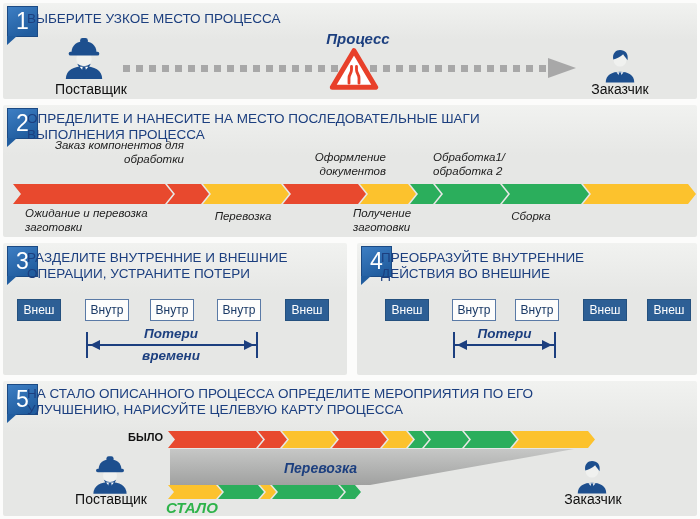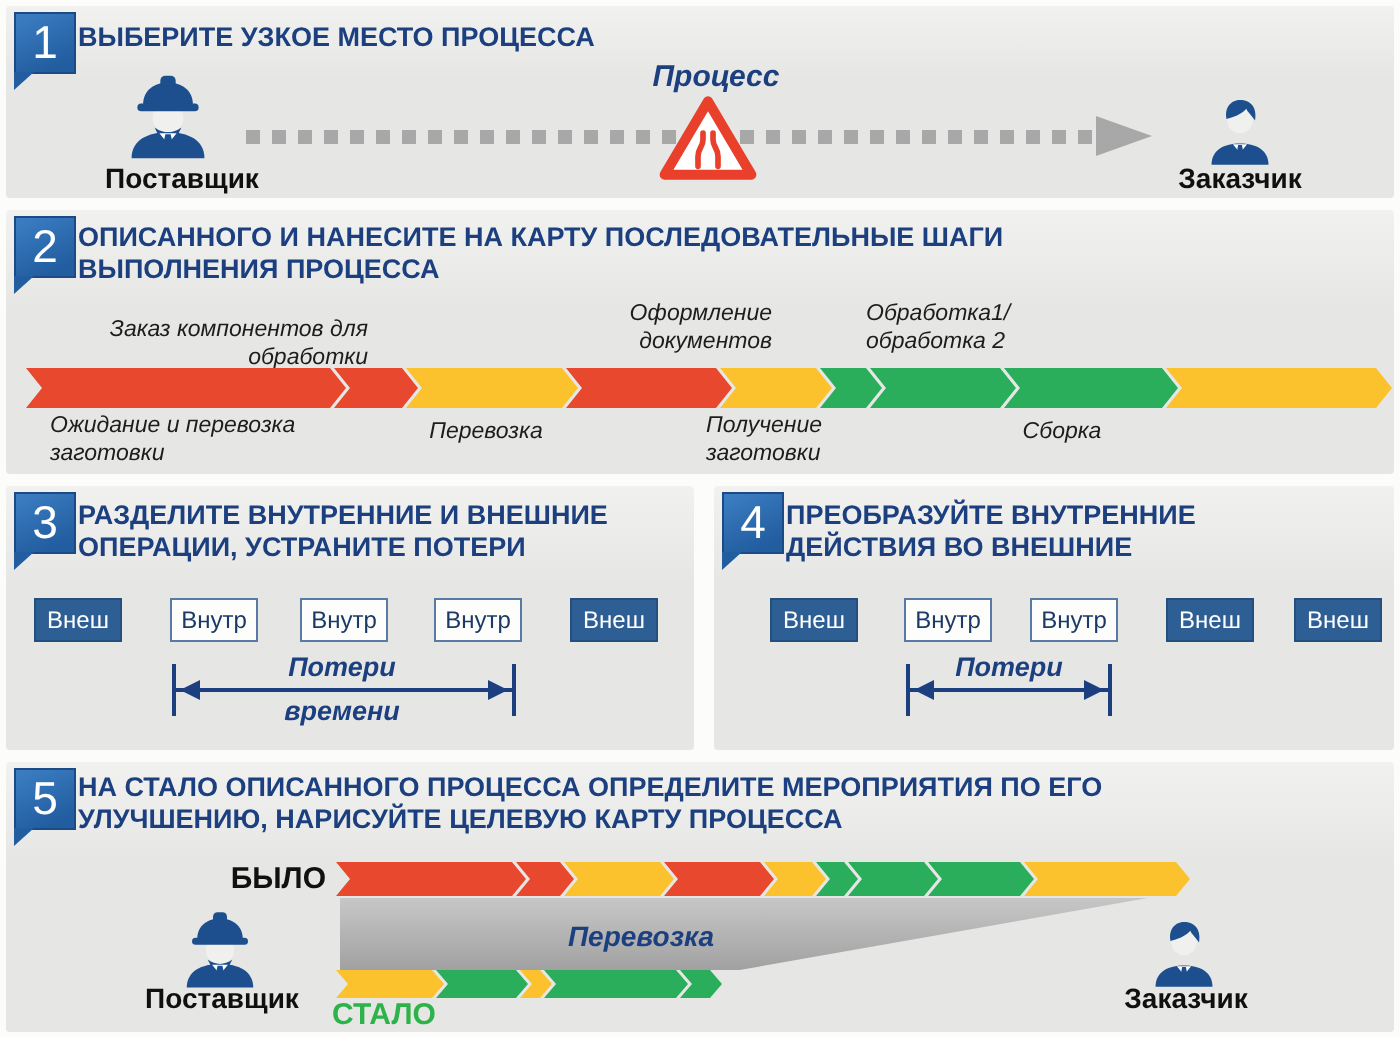--- a/index.html
+++ b/index.html
@@ -9,46 +9,46 @@
   #p1{left:3px;top:3px;width:694px;height:96px;}
   #p2{left:3px;top:105px;width:694px;height:132px;}
   #p3{left:3px;top:243px;width:344px;height:132px;}
   #p4{left:357px;top:243px;width:340px;height:132px;}
   #p5{left:3px;top:381px;width:694px;height:135px;}
   .badge{position:absolute;left:4px;top:3px;width:31px;height:31px;
          background:linear-gradient(155deg,#3d7ec3 0%,#215d9f 85%);border:1px solid #1b4a84;
          box-sizing:border-box;color:#fff;font-size:23px;line-height:28px;text-align:center;}
   .badge::after{content:"";position:absolute;left:-1px;top:29px;width:0;height:0;
          border-top:9px solid #215d9f;border-right:10px solid transparent;}
-  .title{position:absolute;left:36px;top:8px;margin:0;color:#1c3f7f;font-size:13.5px;
-         font-weight:bold;line-height:1.22;white-space:pre-line;}
+  .title{position:absolute;left:24px;top:8px;margin:0;color:#1c3f7f;font-size:13.5px;
+         font-weight:normal;line-height:1.22;white-space:pre-line;}
   .step-label{position:absolute;font-size:11.5px;font-style:italic;color:#1d1d1d;
          line-height:1.25;white-space:pre-line;}
   .chain{position:absolute;}
   .seg{position:absolute;top:0;height:100%;}
   .actor{position:absolute;}
-  .actor-label{position:absolute;font-weight:bold;color:#101010;font-size:14px;text-align:center;}
+  .actor-label{position:absolute;font-weight:normal;color:#101010;font-size:14px;text-align:center;}
   .dashes{position:absolute;height:7px;
          background:repeating-linear-gradient(90deg,#a8a8a8 0 7px,rgba(0,0,0,0) 7px 13px);}
   .dash-arrowhead{position:absolute;width:0;height:0;border-top:10px solid transparent;
          border-bottom:10px solid transparent;border-left:28px solid #a8a8a8;}
   .process-label{position:absolute;color:#1c3f7f;font-weight:bold;font-style:italic;
          font-size:15px;text-align:center;}
   .box{position:absolute;width:44px;height:22px;box-sizing:border-box;font-size:12px;
          line-height:20px;text-align:center;}
   .box.ext{background:#2d5f95;color:#fff;border:1px solid #24507e;}
   .box.int{background:#fdfdfc;color:#1b3a66;border:1px solid #5a7aa6;}
   .bar{position:absolute;width:2px;height:26px;background:#1c3f7f;}
   .dline{position:absolute;height:2px;background:#1c3f7f;}
   .ah{position:absolute;width:0;height:0;border-top:5px solid transparent;border-bottom:5px solid transparent;}
   .ah.left{border-right:10px solid #1c3f7f;}
   .ah.right{border-left:10px solid #1c3f7f;}
   .loss{position:absolute;color:#1c3f7f;font-weight:bold;font-style:italic;
          font-size:13.5px;text-align:center;line-height:1.1;}
-  .before-label{position:absolute;font-weight:bold;font-size:15px;color:#111;text-align:right;}
+  .before-label{position:absolute;font-weight:bold;font-size:11px;color:#111;text-align:right;}
   .after-label{position:absolute;font-weight:bold;font-size:15px;color:#2eb34a;}
   .wedge{position:absolute;background:linear-gradient(180deg,#c6c7c6 0%,#a0a1a0 100%);
          clip-path:polygon(0 0,100% 0,49.5% 100%,0 100%);}
   .improvement{position:absolute;color:#1c3f7f;font-weight:bold;font-style:italic;
          font-size:14px;text-align:center;}
   svg{display:block;}
 </style>
 </head>
 <body>
 
@@ -92,24 +92,24 @@
         <path d="M6 46 c0-9.5 8-13.5 18-13.5 s18 4 18 13.5 z" fill="#1d4f8e"></path>
         <path d="M19.5 33 L24 38.5 L28.5 33 z" fill="#fff"></path>
         <path d="M22.8 33.5 h2.4 l0.9 4.5 L24 42.5 l-2 -4.5 z" fill="#1d4f8e"></path>
       </svg>
     </div>
     <div class="actor-label" style="left:558px;width:118px;top:78px;">Заказчик</div>
   </section>
 
   <section class="panel" id="p2">
     <div class="badge">2</div>
-    <h2 class="title" style="top:6px;">ОПИСАННОГО И НАНЕСИТЕ НА КАРТУ ПОСЛЕДОВАТЕЛЬНЫЕ ШАГИ
+    <h2 class="title" style="top:6px;">ОПРЕДЕЛИТЕ И НАНЕСИТЕ НА МЕСТО ПОСЛЕДОВАТЕЛЬНЫЕ ШАГИ
 ВЫПОЛНЕНИЯ ПРОЦЕССА</h2>
 
-    <div class="step-label" style="left:28px;width:153px;top:53px;text-align:right;">Заказ компонентов для
+    <div class="step-label" style="left:28px;width:153px;top:33px;text-align:right;">Заказ компонентов для
 обработки</div>
     <div class="step-label" style="left:245px;width:138px;top:45px;text-align:right;">Оформление
 документов</div>
     <div class="step-label" style="left:430px;top:45px;">Обработка1/
 обработка 2</div>
 
     <div class="chain" id="chain-main" style="left:10px;top:79px;width:684px;height:20px;">
         <div class="seg" style="left: 0px; width: 160px; background: rgb(232, 73, 46); clip-path: polygon(0px 0px, calc(100% - 8px) 0px, 100% 50%, calc(100% - 8px) 100%, 0px 100%, 8px 50%);"></div>
         <div class="seg" style="left: 154px; width: 42px; background: rgb(232, 73, 46); clip-path: polygon(0px 0px, calc(100% - 8px) 0px, 100% 50%, calc(100% - 8px) 100%, 0px 100%, 8px 50%);"></div>
         <div class="seg" style="left: 190px; width: 86px; background: rgb(252, 194, 45); clip-path: polygon(0px 0px, calc(100% - 8px) 0px, 100% 50%, calc(100% - 8px) 100%, 0px 100%, 8px 50%);"></div>
@@ -189,21 +189,21 @@
     <div class="wedge" style="left:167px;top:68px;width:404px;height:36px;"></div>
     <div class="improvement" style="left:205px;width:225px;top:79px;">Перевозка</div>
 
     <div class="chain" id="chain-after" style="left:165px;top:104px;width:200px;height:14px;">
         <div class="seg" style="left: 0px; width: 54px; background: rgb(252, 194, 45); clip-path: polygon(0px 0px, calc(100% - 6px) 0px, 100% 50%, calc(100% - 6px) 100%, 0px 100%, 6px 50%);"></div>
         <div class="seg" style="left: 50px; width: 46px; background: rgb(43, 174, 92); clip-path: polygon(0px 0px, calc(100% - 6px) 0px, 100% 50%, calc(100% - 6px) 100%, 0px 100%, 6px 50%);"></div>
         <div class="seg" style="left: 92px; width: 16px; background: rgb(252, 194, 45); clip-path: polygon(0px 0px, calc(100% - 6px) 0px, 100% 50%, calc(100% - 6px) 100%, 0px 100%, 6px 50%);"></div>
         <div class="seg" style="left: 104px; width: 72px; background: rgb(43, 174, 92); clip-path: polygon(0px 0px, calc(100% - 6px) 0px, 100% 50%, calc(100% - 6px) 100%, 0px 100%, 6px 50%);"></div>
         <div class="seg" style="left: 172px; width: 21px; background: rgb(43, 174, 92); clip-path: polygon(0px 0px, calc(100% - 6px) 0px, 100% 50%, calc(100% - 6px) 100%, 0px 100%, 6px 50%);"></div>
       </div>
-    <div class="after-label" style="left:163px;top:118px;">СТАЛО</div>
+    <div class="after-label" style="left:163px;top:118px;font-style:italic;">СТАЛО</div>
 
     <div class="actor" style="left:86px;top:72px;">
       <svg width="42" height="43" viewBox="0 0 48 48">
         <ellipse cx="24" cy="25" rx="8" ry="8.5" fill="#f0f1ef"></ellipse>
         <rect x="20" y="3" width="8" height="7" rx="2.5" fill="#1d4f8e"></rect>
         <path d="M11 18 c0-7.5 6-11.5 13-11.5 s13 4 13 11.5 v1 H11 z" fill="#1d4f8e"></path>
         <rect x="8" y="17.5" width="32" height="4" rx="2" fill="#1d4f8e"></rect>
         <path d="M17 30 q7 5 14 0 l-2 4 h-10 z" fill="#1d4f8e"></path>
         <path d="M5 46 c0-9.5 8.5-13.5 19-13.5 s19 4 19 13.5 z" fill="#1d4f8e"></path>
         <path d="M19.5 33 L24 38.5 L28.5 33 z" fill="#fff"></path>

